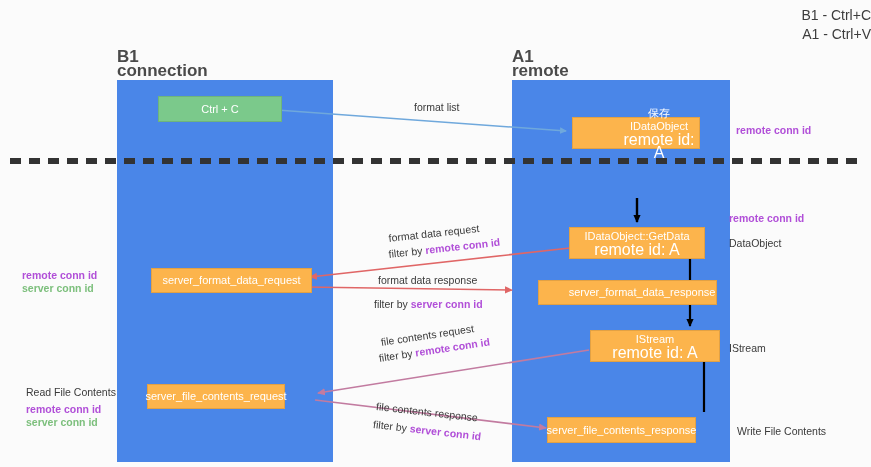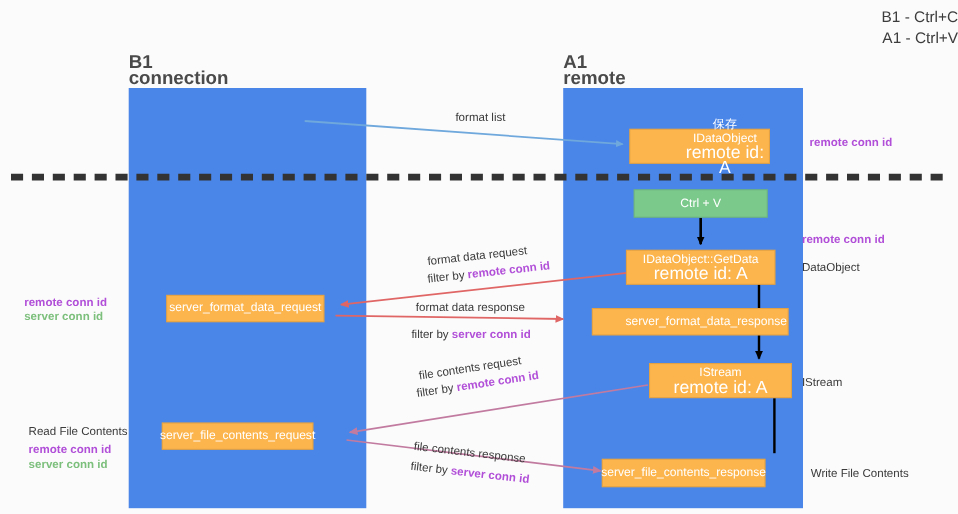--- a/index.html
+++ b/index.html
@@ -149,36 +149,36 @@
 
     <path d="M 668 295 L 668 282" stroke="#000000" stroke-width="2.2" fill="none"></path>
 
     <line x1="589" y1="350" x2="318" y2="393" stroke="#c27ba0" stroke-width="1.6" marker-end="url(#ah-magenta)"></line>
 
     <line x1="315" y1="400" x2="546" y2="428" stroke="#c27ba0" stroke-width="1.6" marker-end="url(#ah-magenta)"></line>
 
     <path d="M 704 362 L 704 412" stroke="#000000" stroke-width="2.2" fill="none"></path>
   </svg>
 
+  <div class="node green" style="left:158px; top:96px; width:124px; height:26px;">
+    <div>Ctrl + C</div>
+  </div>
 
   <div class="node orange" style="left:572px; top:117px; width:128px; height:32px;padding-left:46px;">
     <div>保存IDataObject</div>
     <div class="l2">remote id: A</div>
   </div>
 
-  <div class="node green" style="left:576px; top:172px; width:122px; height:26px;">
-    <div>Ctrl + V</div>
-  </div>
 
   <div class="node orange" style="left:569px; top:227px; width:136px; height:32px;">
     <div>IDataObject::GetData</div>
     <div class="l2">remote id: A</div>
   </div>
 
-  <div class="node orange" style="left:151px; top:268px; width:144px; height:25px;">
+  <div class="node orange" style="left:151px; top:268px; width:161px; height:25px;">
     <div>server_format_data_request</div>
   </div>
 
   <div class="node orange" style="left:538px; top:280px; width:179px; height:25px;padding-left:29px;">
     <div>server_format_data_response</div>
   </div>
 
   <div class="node orange" style="left:590px; top:330px; width:130px; height:32px;">
     <div>IStream</div>
     <div class="l2">remote id: A</div>

